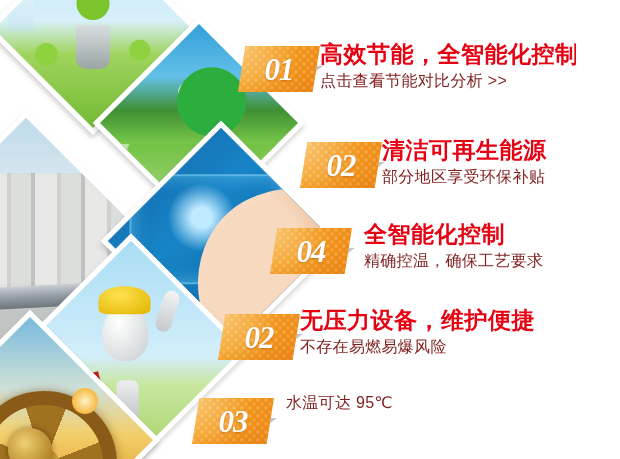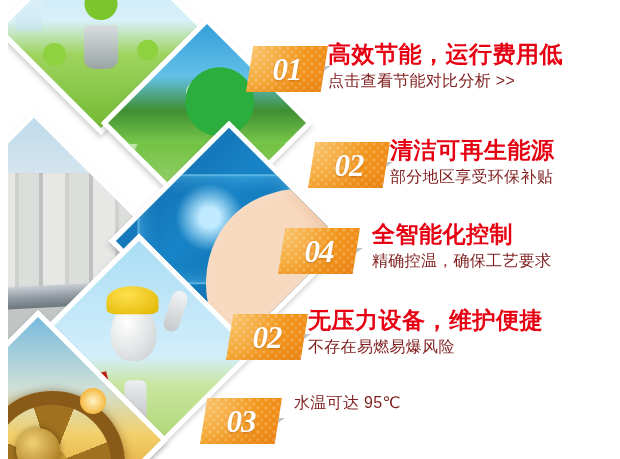--- a/index.html
+++ b/index.html
@@ -4,21 +4,21 @@
 <style>
   html,body{margin:0;padding:0;}
   body{
     width:620px;height:459px;
     background:#ffffff;
     font-family:"Liberation Sans","DejaVu Sans",sans-serif;
     overflow:hidden;
     position:relative;
   }
   #stage{
-    position:absolute;left:8px;top:0;width:576px;height:459px;
+    position:absolute;left:0;top:0;width:576px;height:459px;
     background:#ffffff;overflow:hidden;
   }
 
   
   .mosaic{position:absolute;left:0;top:0;width:320px;height:459px;overflow:hidden;}
   .tile{
     position:absolute;
     width:150px;height:150px;
     transform:rotate(45deg);
     background:#ffffff;
@@ -280,21 +280,21 @@
     </div>
   </div>
 
   <div class="row" style="left:238px;top:46px;">
     <div class="badge">
       <div class="tail"></div>
       <div class="plate"></div>
       <div class="num">01</div>
     </div>
     <div class="txtblock" style="left:82px;top:-4px;">
-      <div class="headline">高效节能，运行费用低</div>
+      <div class="headline">高效节能，全智能化控制</div>
       <div class="subline">点击查看节能对比分析 &gt;&gt;</div>
     </div>
   </div>
 
   <div class="row" style="left:300px;top:142px;">
     <div class="badge">
       <div class="tail"></div>
       <div class="plate"></div>
       <div class="num">02</div>
     </div>

